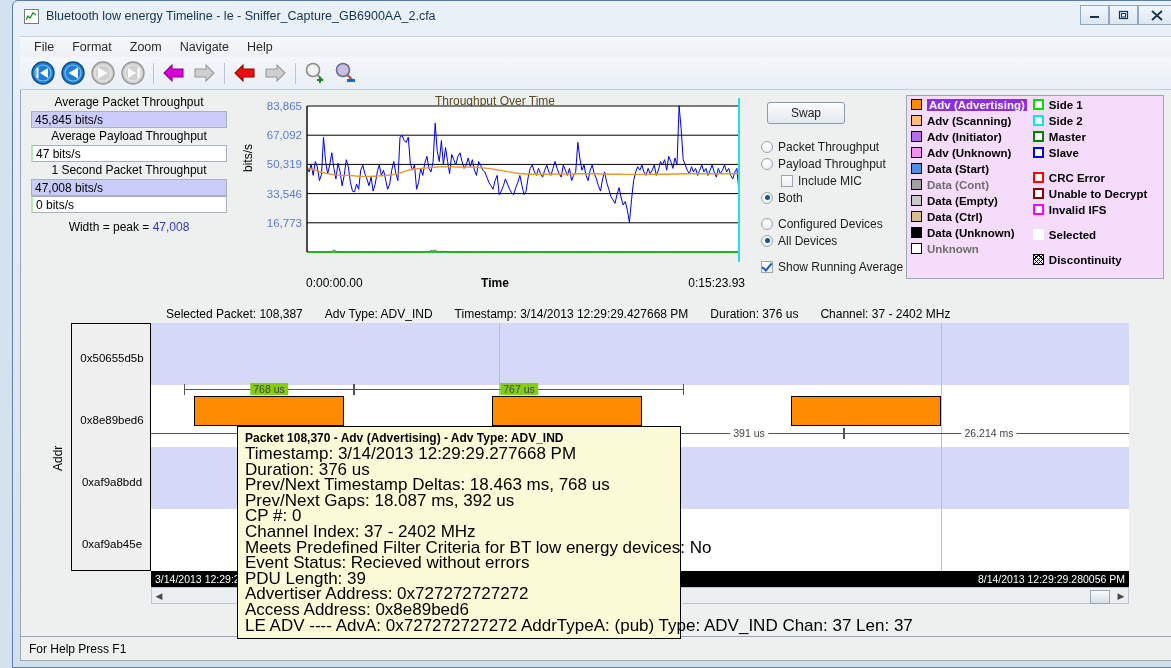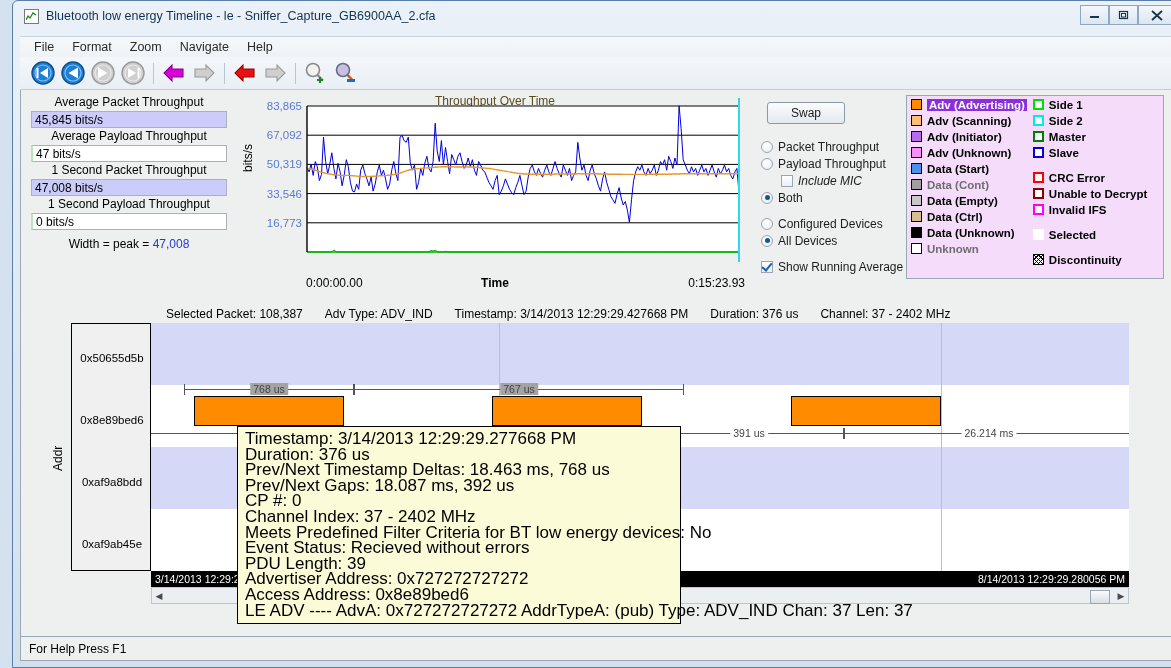--- a/index.html
+++ b/index.html
@@ -95,21 +95,21 @@
   .xtick-r{position:absolute;right:2px;top:182px;font-size:12px;color:#000;}
   
   .options{position:absolute;left:740px;top:12px;width:150px;}
   .swapbtn{
     width:76px;height:20px;margin-left:6px;
     border:1px solid #8a9aa9;border-radius:3px;
     background:linear-gradient(to bottom,#fbfcfd,#e3e9ef);
     font-size:12px;color:#1a1a1a;display:flex;align-items:center;justify-content:center;
   }
   .opt-row{display:flex;align-items:center;height:17px;font-size:12px;color:#1c1c1c;}
-  .opt-row.ind{padding-left:20px;font-style:italic;}
+  .opt-row.ind{padding-left:20px;}
   .radio{
     width:12px;height:12px;border-radius:50%;box-sizing:border-box;
     border:1px solid #9aa5b0;background:radial-gradient(circle at 40% 35%,#ffffff,#e6ebf0);
     margin-right:5px;position:relative;flex:none;
   }
   .radio.on::after{
     content:"";position:absolute;left:2.5px;top:2.5px;width:5px;height:5px;
     border-radius:50%;background:#15539e;
   }
   .cbx{
@@ -179,21 +179,21 @@
   .vline{position:absolute;top:0;width:1px;height:248px;background:#b7bbe8;}
   .pkt{position:absolute;height:30px;background:#ff8c00;border:1px solid #000;box-sizing:border-box;}
   .meas{position:absolute;height:12px;display:flex;align-items:center;}
   .meas .line{position:absolute;left:0;top:6px;height:1px;background:#555;width:100%;}
   .meas .cap{position:absolute;top:1px;width:1px;height:11px;background:#555;}
   .meas .cap.l{left:0;} .meas .cap.r{right:0;}
   .meas .txt{
     position:absolute;left:50%;transform:translateX(-50%);
     background:#ffffff;padding:0 3px;font-size:10.5px;color:#444;z-index:2;white-space:nowrap;
   }
-  .meas.onband .txt{background:#a3a3a3;}
+  .meas.onband .txt{background:#84cc16;}
   .timebar{
     position:absolute;left:130px;top:248px;width:978px;height:16px;
     background:#000000;color:#ffffff;font-size:10.5px;
     display:flex;align-items:center;justify-content:space-between;
     padding:0 4px;box-sizing:border-box;
   }
   .hscroll{
     position:absolute;left:130px;top:264px;width:978px;height:17px;
     background:#eceff2;border:1px solid #bcc6d0;box-sizing:border-box;
     display:flex;align-items:center;justify-content:space-between;
@@ -331,21 +331,20 @@
 
   <div class="client">
 
     <div class="stats">
       <div class="stat-label">Average Packet Throughput</div>
       <div class="stat-value hl">45,845 bits/s</div>
       <div class="stat-label">Average Payload Throughput</div>
       <div class="stat-value plain">47 bits/s</div>
       <div class="stat-label">1 Second Packet Throughput</div>
       <div class="stat-value hl">47,008 bits/s</div>
-      <div class="stat-label">1 Second Payload Throughput</div>
       <div class="stat-value plain">0 bits/s</div>
       <div class="stat-foot">
         <span>Width = peak = </span><b>47,008</b>
       </div>
     </div>
 
     <div class="chartbox">
       <div class="chart-title">Throughput Over Time</div>
       <div class="ylabel">bits/s</div>
       <svg class="chart-svg" id="chart-svg" width="504" height="182">
@@ -560,20 +559,21 @@
         </div>
         <div class="legspace"></div>
         <div class="legrow">
           <span class="hatch"></span>
           <span>Discontinuity</span>
         </div>
       </div>
   </div>
 
   <div class="tooltip">
+    <div class="tt-title">Packet 108,370 - Adv (Advertising) - Adv Type: ADV_IND</div>
     <div id="tooltip-lines">
         <div class="tt-line">Timestamp: 3/14/2013 12:29:29.277668 PM</div>
         <div class="tt-line">Duration: 376 us</div>
         <div class="tt-line">Prev/Next Timestamp Deltas: 18.463 ms, 768 us</div>
         <div class="tt-line">Prev/Next Gaps: 18.087 ms, 392 us</div>
         <div class="tt-line">CP #: 0</div>
         <div class="tt-line">Channel Index: 37 - 2402 MHz</div>
         <div class="tt-line">Meets Predefined Filter Criteria for BT low energy devices: No</div>
         <div class="tt-line">Event Status: Recieved without errors</div>
         <div class="tt-line">PDU Length: 39</div>

